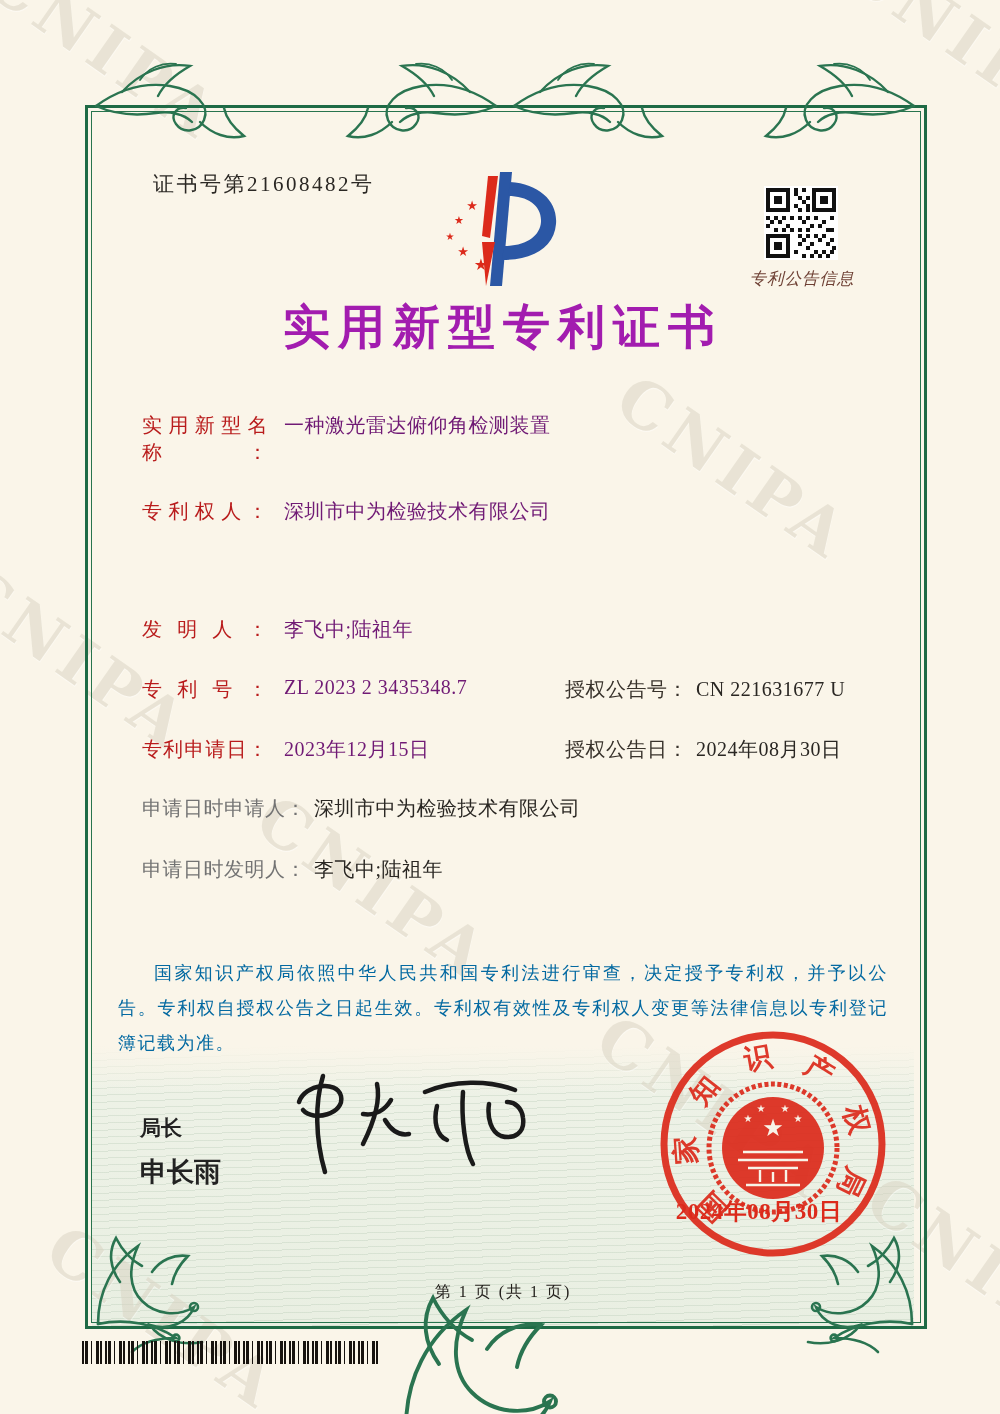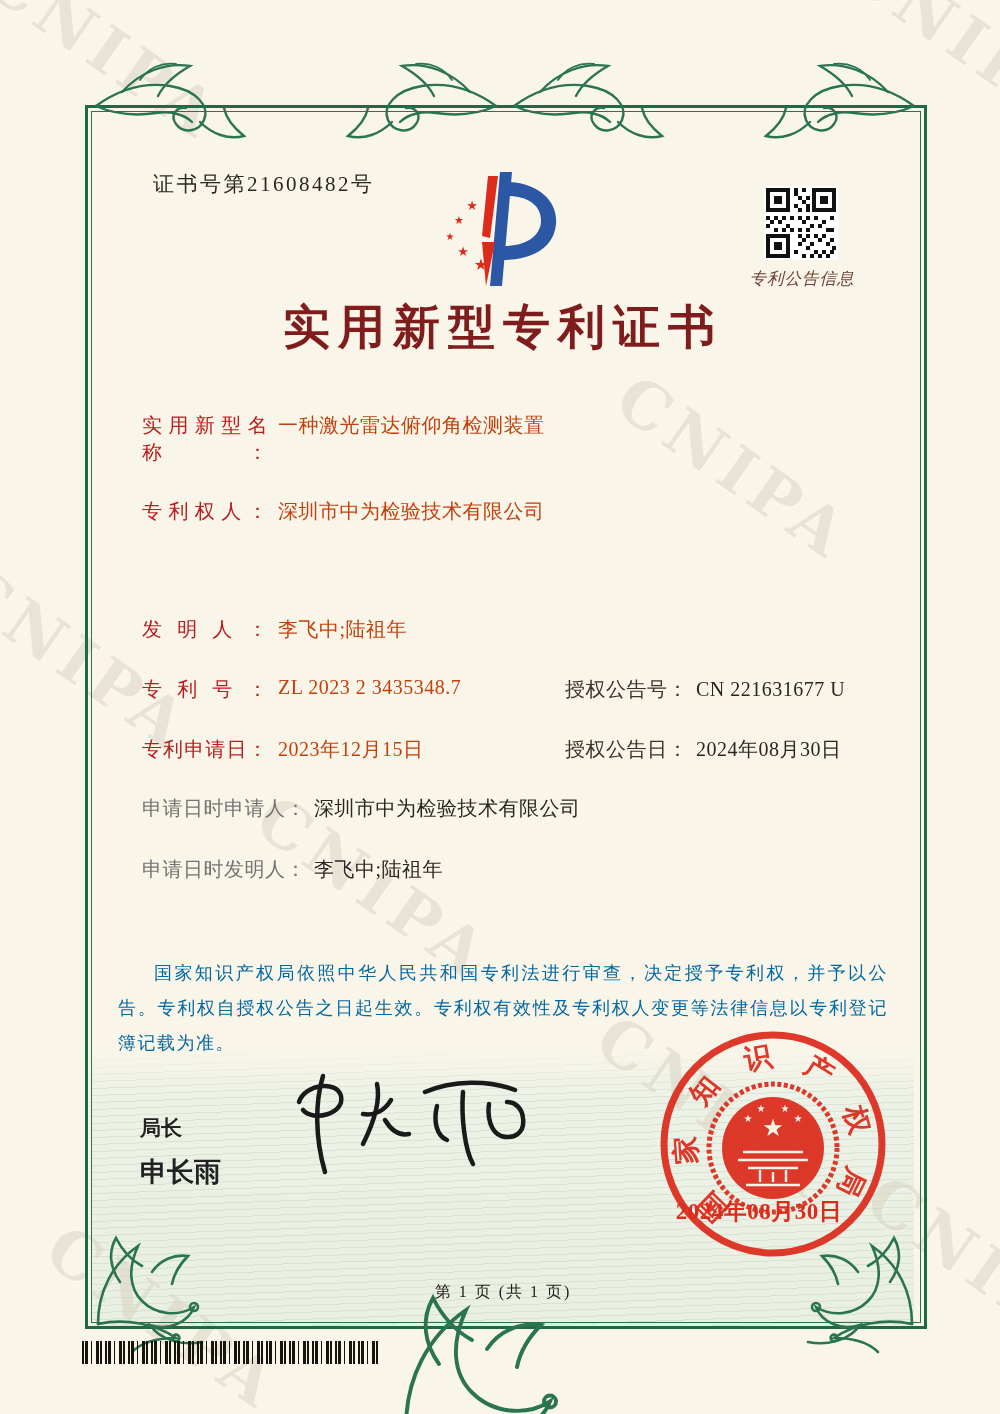--- a/index.html
+++ b/index.html
@@ -36,28 +36,28 @@
   
   .certno{position:absolute;left:128px;top:170px;font-size:21px;letter-spacing:2.5px;z-index:4;margin-left:25px;}
   .logo{position:absolute;left:438px;top:166px;z-index:4;}
   .qr{position:absolute;left:764px;top:186px;z-index:4;background:#fff;}
   .qrlabel{
     position:absolute;left:736px;top:268px;width:132px;text-align:center;z-index:4;
     font-size:16.5px;font-style:italic;color:#6e4034;letter-spacing:1px;
   }
   .title{
     position:absolute;left:85px;top:296px;width:836px;text-align:center;z-index:4;
-    font-size:47px;font-weight:bold;letter-spacing:8px;color:#7f1d1d;
+    font-size:47px;font-weight:bold;letter-spacing:8px;color:#a21caf;
   }
   
   .row{position:absolute;left:142px;right:100px;font-size:20px;z-index:4;letter-spacing:.5px;}
   .lbl{display:inline-block;width:126px;text-align:justify;text-align-last:justify;
        vertical-align:top;color:#b91c1c;}
   .lblw{display:inline-block;margin-right:8px;color:#737373;}
-  .val{margin-left:10px;color:#c2410c;}
+  .val{margin-left:16px;color:#701a75;}
   .val2{margin-left:146px;margin-top:8px;color:#2a2723;}
   .col2{position:absolute;left:423px;top:0;white-space:nowrap;}
   .col2 .lblc{display:inline-block;margin-right:8px;color:#38322b;}
   
   .decl{
     position:absolute;left:118px;top:956px;width:770px;z-index:4;
     font-size:18px;line-height:35px;letter-spacing:1.5px;color:#0369a1;
     text-indent:2em;text-align:justify;
   }
   

